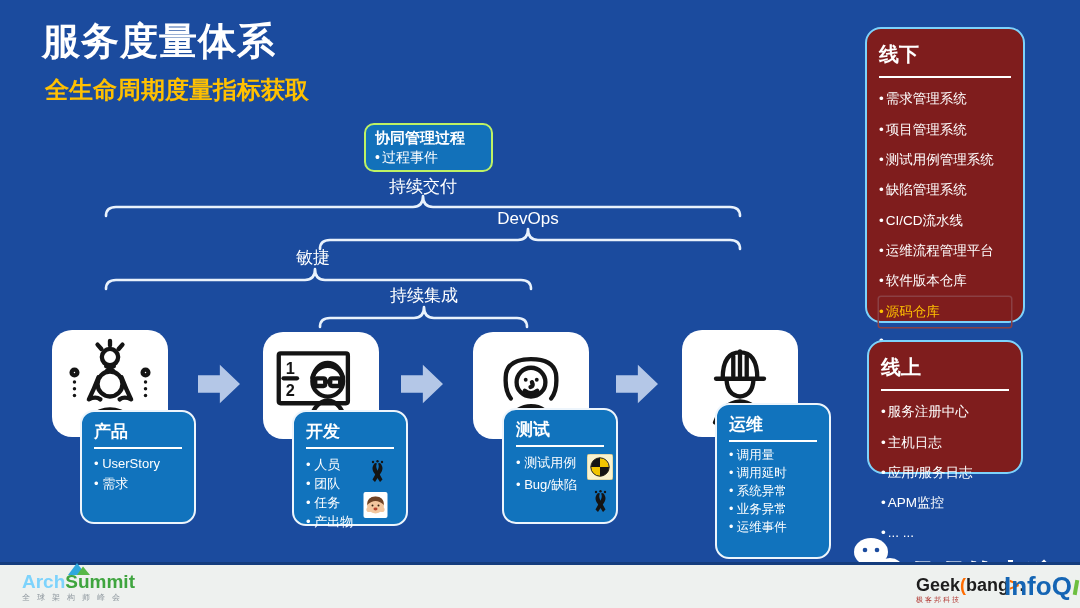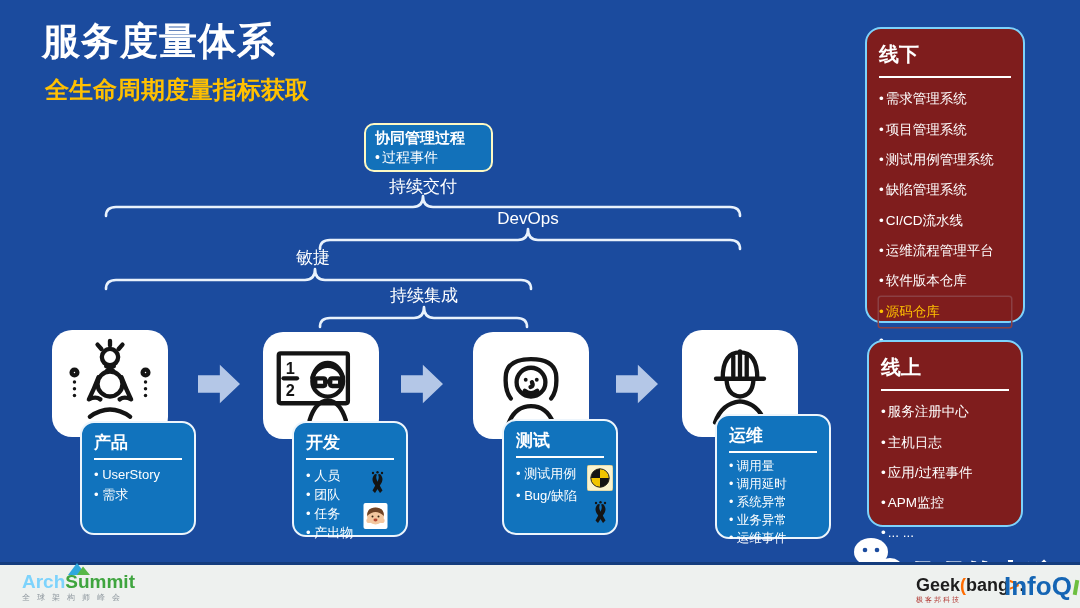--- a/index.html
+++ b/index.html
@@ -8,21 +8,21 @@
     background:#1b4b9e;
     font-family:"Liberation Sans","DejaVu Sans",sans-serif;
   }
   
   .title { position:absolute; left:42px; top:16px; font-size:38px; font-weight:bold; color:#ffffff; letter-spacing:1px; }
   .subtitle { position:absolute; left:45px; top:74px; font-size:24px; font-weight:bold; color:#ffc000; }
 
   
   .process-box {
     position:absolute; left:364px; top:123px; width:129px; height:49px; box-sizing:border-box;
-    background:#1271ba; border:2px solid #fef9c3; border-radius:10px; padding:4px 9px; color:#fff;
+    background:#1271ba; border:2px solid #bef264; border-radius:10px; padding:4px 9px; color:#fff;
   }
   .pb-title { font-size:15px; font-weight:bold; }
   .pb-item { font-size:14px; margin-top:1px; }
   .pb-item::before { content:"•"; margin-right:2px; }
 
   
   .pl-label { position:absolute; transform:translateX(-50%); color:#fff; font-size:17px; white-space:nowrap; }
   .lbl-cd { left:423px; top:175px; }
   .lbl-devops { left:528px; top:209px; }
   .lbl-agile { left:313px; top:246px; }
@@ -43,43 +43,43 @@
 
   
   .arrow { position:absolute; width:42px; height:40px; background:#b4c7e7;
            clip-path:polygon(0 28%,52% 28%,52% 2%,100% 50%,52% 98%,52% 72%,0 72%); }
   .arrow1 { left:198px; top:364px; }
   .arrow2 { left:401px; top:364px; }
   .arrow3 { left:616px; top:364px; }
 
   
   .card { position:absolute; background:#1173bd; border:2px solid #edf5fc; border-radius:14px;
-          box-sizing:border-box; color:#fff; padding:8px 12px;margin-top:11px; }
+          box-sizing:border-box; color:#fff; padding:8px 12px; }
   .card h3 { margin:0; font-size:17px; font-weight:bold; border-bottom:2px solid #fff; padding-bottom:4px; }
   .card ul { list-style:none; margin:7px 0 0; padding:0; font-size:13px; }
   .card li { margin:4px 0; white-space:nowrap; }
   .card li::before { content:"• "; }
   .card1 { left:80px;  top:410px; width:116px; height:114px; }
   .card2 { left:292px; top:410px; width:116px; height:116px; }
   .card3 { left:502px; top:408px; width:116px; height:116px; }
-  .card4 { left:715px; top:403px; width:116px; height:125px; }
+  .card4 { left:715px; top:403px; width:116px; height:156px; }
   .card2 li { margin:1px 0; }
   .card4 ul { margin-top:5px; font-size:12.5px; }
   .card4 li { margin:1px 0; }
   .mini { position:absolute; }
 
   
   .panel { position:absolute; background:#7f1d1d; border:2px solid #7dd3fc; border-radius:16px;
            box-sizing:border-box; color:#fff; padding:10px 12px; }
   .panel h3 { margin:2px 0 0; font-size:20px; font-weight:bold; border-bottom:2px solid #fff; padding-bottom:8px; }
   .panel ul { list-style:none; margin:6px 0 0; padding:0; font-size:13.5px; }
   .panel li { padding:6.2px 0; white-space:nowrap; }
   .panel li::before { content:"•"; margin-right:2px; }
   .panel-offline { left:865px; top:27px;  width:160px; height:296px; }
-  .panel-online  { left:867px; top:340px; width:156px; height:187px; }
+  .panel-online  { left:867px; top:340px; width:156px; height:134px; }
   .hl { color:#ffc000; box-shadow:0 0 0 1.5px #8b4044; border-radius:2px; }
 
   
   .wechat-icon { position:absolute; left:851px; top:536px; }
   .wm-text { position:absolute; left:903px; top:556px; font-size:30px; font-weight:bold; letter-spacing:1px;
              color:rgba(255,255,255,0.10); -webkit-text-stroke:1.5px #ffffff; white-space:nowrap; }
 
   
   .footer-line { position:absolute; left:0; top:562px; width:1080px; height:3px; background:#143d7e; }
   .footer { position:absolute; left:0; top:565px; width:1080px; height:43px; background:#eef1ef; }
@@ -262,21 +262,21 @@
       <li class="hl">源码仓库</li>
       <li>... ...</li>
     </ul>
   </div>
 
   <div class="panel panel-online">
     <h3>线上</h3>
     <ul>
       <li>服务注册中心</li>
       <li>主机日志</li>
-      <li>应用/过程事件</li>
+      <li>应用/服务日志</li>
       <li>APM监控</li>
       <li>... ...</li>
     </ul>
   </div>
 
   <svg class="wechat-icon" width="54" height="48" viewBox="0 0 54 48">
     <ellipse cx="20" cy="16" rx="17" ry="14" fill="#ffffff"></ellipse>
     <path d="M10,27 L5,38 L17,30 Z" fill="#ffffff"></path>
     <circle cx="14" cy="14" r="2.3" fill="#1b4b9e"></circle>
       <circle cx="26" cy="14" r="2.3" fill="#1b4b9e"></circle>

